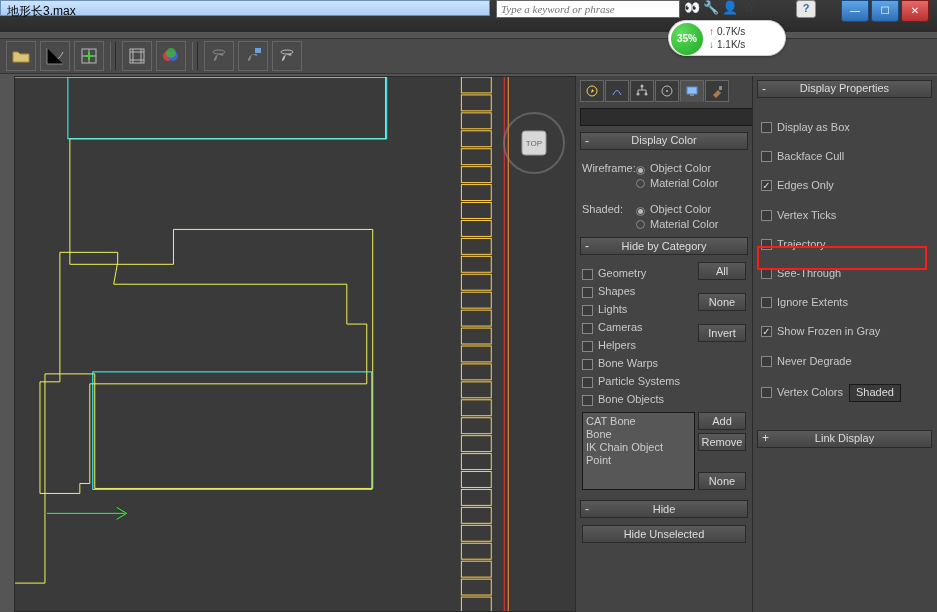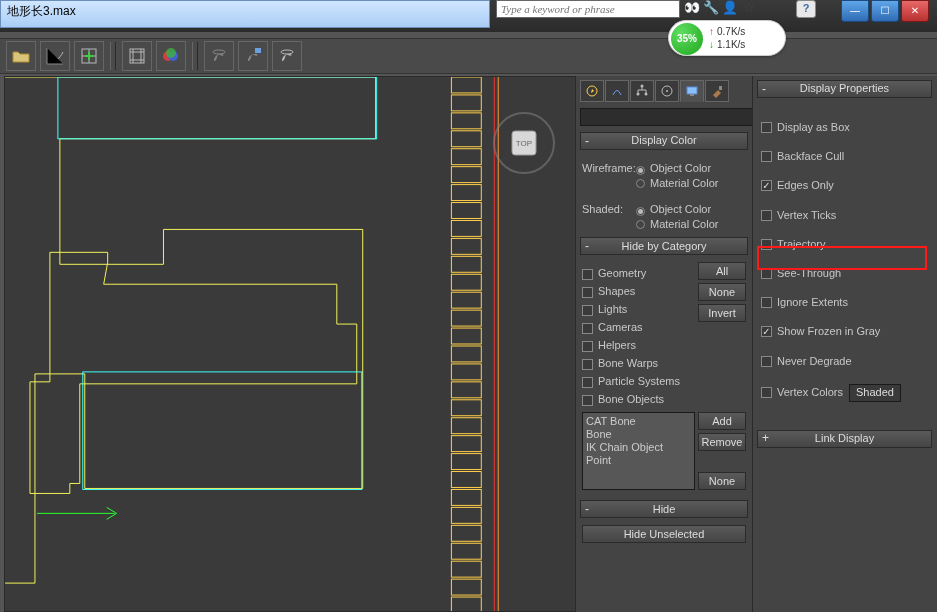--- a/index.html
+++ b/index.html
@@ -1,39 +1,39 @@
 <!DOCTYPE html>
 <html><head>
 <meta charset="utf-8">
 <style>
   html,body{margin:0;padding:0;background:#555;font:11px/1.2 "Segoe UI",Tahoma,sans-serif;color:#c8c8c8;overflow:hidden;width:937px;height:612px}
   *{box-sizing:border-box}
   
   .topband{position:absolute;left:0;top:0;width:100%;height:32px;background:linear-gradient(#3a3a3a,#2b2b2b)}
-  .title{position:absolute;left:0;top:0;height:28px;width:490px;background:linear-gradient(#cfe6ff,#aacdf5);color:#000;padding:3px 6px;font-size:12px;border:1px solid #6a8eb8;white-space:nowrap}
+  .title{position:absolute;left:0;top:0;height:16px;width:490px;background:linear-gradient(#cfe6ff,#aacdf5);color:#000;padding:3px 6px;font-size:12px;border:1px solid #6a8eb8;white-space:nowrap}
   .searchbox{position:absolute;left:496px;top:0;width:184px;height:18px;background:#fff;border:1px solid #666}
   .searchbox input{width:100%;height:100%;border:0;font:italic 11px/16px "Segoe UI";color:#888;padding:0 4px;background:transparent}
   .sysicons{position:absolute;left:684px;top:0;height:18px;display:flex;gap:3px}
   .sysicons span{width:16px;height:16px;display:inline-flex;align-items:center;justify-content:center;color:#444;font-size:13px}
   .helpbtn{position:absolute;left:796px;top:0;width:20px;height:18px;background:#e8e8e8;border:1px solid #888;border-radius:3px;display:flex;align-items:center;justify-content:center;color:#3a6ea5;font-weight:bold}
   .wincontrols{position:absolute;right:8px;top:0;height:22px;display:flex}
   .wincontrols div{width:28px;height:22px;margin-left:2px;background:linear-gradient(#5fa6e8,#2f6cb5);border:1px solid #1a4a80;border-radius:0 0 3px 3px;display:flex;align-items:center;justify-content:center;color:#fff;font-size:10px}
   .wincontrols .close{background:linear-gradient(#e86868,#b93030);border-color:#7a1a1a}
   .speedbadge{position:absolute;left:668px;top:20px;width:118px;height:36px;background:#fff;border:1px solid #ccc;border-radius:18px;box-shadow:0 1px 3px rgba(0,0,0,.3);display:flex;align-items:center;padding-left:40px;font-size:10px;color:#333;z-index:20}
   .speedbadge .dial{position:absolute;left:2px;top:2px;width:32px;height:32px;border-radius:50%;background:radial-gradient(circle at 30% 30%,#5fdc5f,#1fa81f);color:#fff;display:flex;align-items:center;justify-content:center;font-size:10px;font-weight:bold}
   .speedbadge .col{display:flex;flex-direction:column;gap:1px}
   .speedbadge .up::before{content:"↑";color:#c03030;margin-right:3px}
   .speedbadge .dn::before{content:"↓";color:#20a020;margin-right:3px}
   
   .tbar{position:absolute;left:0;top:38px;width:100%;height:36px;background:#4a4a4a;border-top:1px solid #333;border-bottom:1px solid #333;display:flex;align-items:center;padding:0 6px;gap:4px}
   .tbtn{width:30px;height:30px;background:#4a4a4a;border:1px solid #666;display:flex;align-items:center;justify-content:center;position:relative}
   .tbtn svg{width:20px;height:20px}
   .tsep{width:6px;height:28px;border-left:1px solid #666;border-right:1px solid #2a2a2a;margin:0 2px}
   
-  .vp{position:absolute;left:4px;top:76px;width:573px;height:536px;background:#3a3a3a;border:1px solid #2a2a2a}
+  .vp{position:absolute;left:14px;top:76px;width:573px;height:536px;background:#3a3a3a;border:1px solid #2a2a2a}
   .vp svg{position:absolute;left:0;top:0;width:100%;height:100%}
   .vcube{position:absolute;right:20px;top:34px;width:64px;height:64px}
   
   .cmd{position:absolute;left:575px;top:76px;width:362px;height:536px;background:#444;border-left:1px solid #2a2a2a;display:flex}
   .cmd-l{width:177px;border-right:1px solid #2a2a2a;padding:4px;overflow:hidden}
   .cmd-r{width:183px;padding:4px;overflow:hidden}
   .tabrow{display:flex;gap:1px;margin-bottom:6px}
   .tabrow .t{width:24px;height:22px;background:#3a3a3a;border:1px solid #666;display:flex;align-items:center;justify-content:center}
   .tabrow .t.on{background:#505050;border-bottom:1px solid #505050}
   .namefield{display:flex;gap:2px;margin-bottom:6px}
@@ -44,21 +44,21 @@
   .row{display:flex;align-items:flex-end;margin:2px 0;min-height:16px}
   .radiorow{display:flex;align-items:center;margin:2px 0 2px 54px}
   .dot{width:9px;height:9px;border:1px solid #888;border-radius:50%;margin-right:5px;display:inline-flex;align-items:center;justify-content:center}
   .dot.on::after{content:"";width:5px;height:5px;border-radius:50%;background:#bbb}
   .chk{width:11px;height:11px;border:1px solid #888;margin-right:5px;background:#3a3a3a;display:inline-flex;align-items:center;justify-content:center;flex:0 0 11px}
   .chk.on::after{content:"✓";font-size:10px;color:#ddd;line-height:1}
   .minibtn{height:18px;padding:0 6px;background:linear-gradient(#5a5a5a,#454545);border:1px solid #2a2a2a;color:#ddd;display:inline-flex;align-items:center;justify-content:center;font-size:11px;cursor:pointer}
   .minibtn.press{background:#3a3a3a;border:1px solid #1a1a1a}
   .hidegrid{display:flex;gap:3px}
   .hidegrid .col1{flex:1}
-  .hidegrid .col2{width:48px;display:flex;flex-direction:column;gap:3px}
+  .hidegrid .col2{width:48px;display:flex;flex-direction:column;gap:13px}
   .listbox{background:#575757;border:1px solid #1a1a1a;padding:2px 3px;height:78px;color:#ccc;font-size:11px;line-height:13px}
   .addwrap{display:flex;gap:3px;margin-top:4px}
   .addwrap .listbox{flex:1}
   .addwrap .btns{width:48px;display:flex;flex-direction:column;gap:3px}
   .hidebtns{display:flex;flex-direction:column;gap:3px;margin-top:3px}
   .hidebtns .minibtn{width:100%}
   .redbox{position:absolute;border:2px solid #ff1a1a;pointer-events:none}
   .dp-row{display:flex;align-items:center;margin:16px 2px}
 </style>
 </head>

